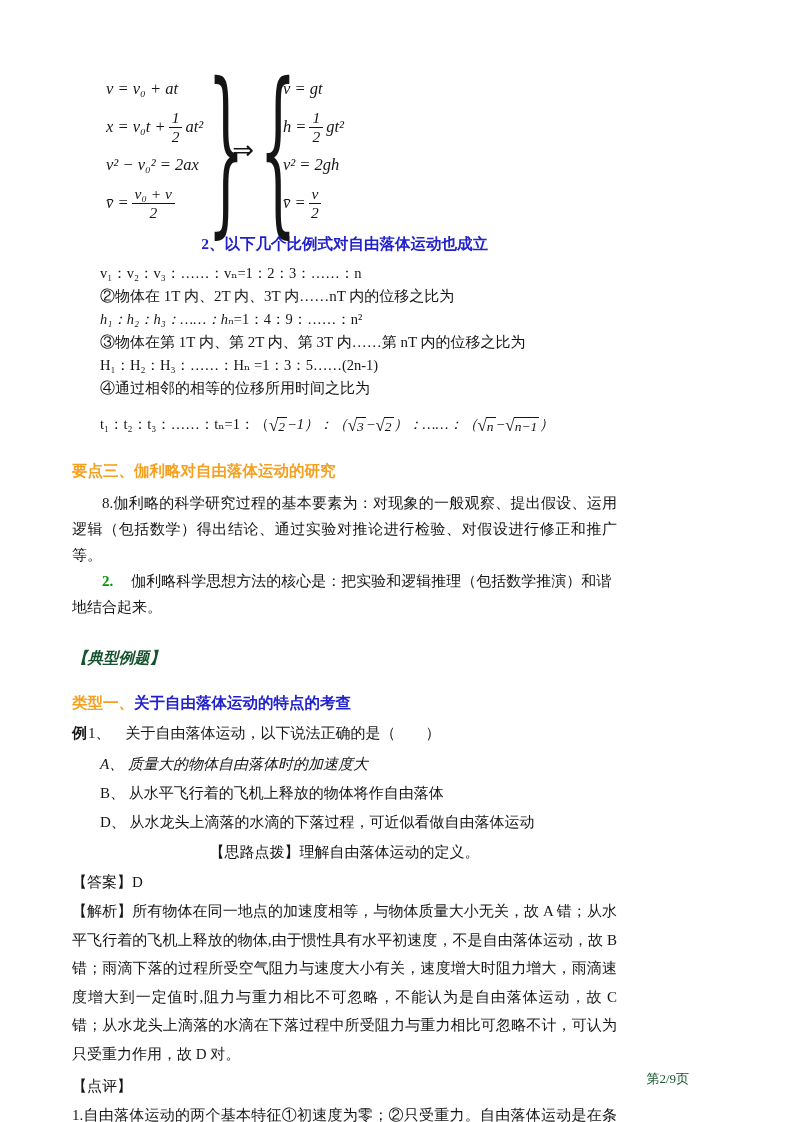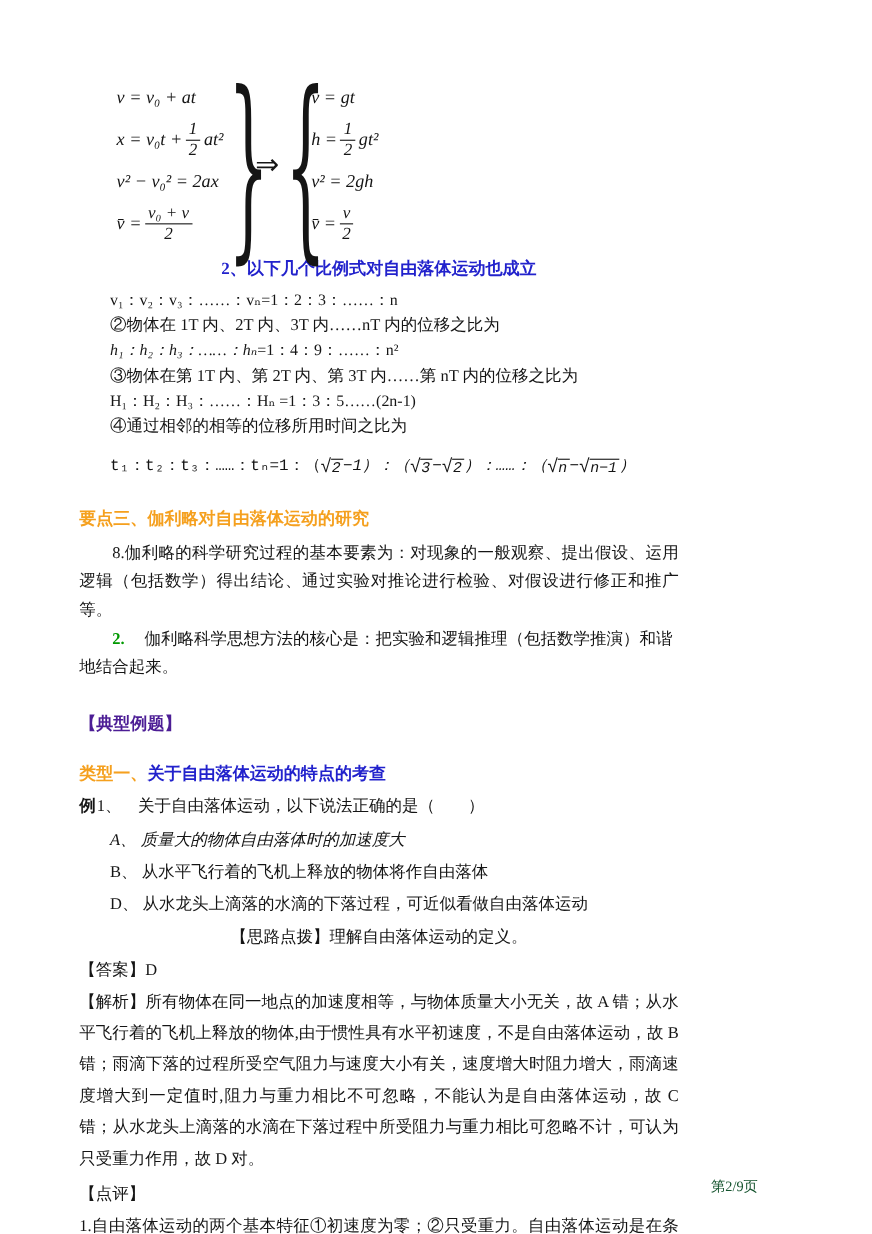--- a/index.html
+++ b/index.html
@@ -15,29 +15,29 @@
   .eq{display:flex;align-items:center;gap:3px;white-space:nowrap;}
   .frac{display:inline-flex;flex-direction:column;text-align:center;font-size:15.5px;line-height:1.12;}
   .frac .num{border-bottom:1px solid #151515;padding:0 3px;}
   .brace{display:inline-block;width:28px;text-align:center;font-style:normal;
          font-size:84px;line-height:84px;transform:scale(0.7,2.15);font-family:"DejaVu Serif",serif;}
   .arrow{font-size:26px;font-style:normal;margin:0 1px;font-family:"DejaVu Sans",sans-serif;}
   
   .h{font-size:15.5px;font-weight:bold;margin:0;}
   .h-blue{color:#2222cc;margin:10px 0 7px 0;text-align:center;}
   .h-orange{color:#f5a01e;margin:22px 0 8px 0;}
-  .h-green{color:#4c1d95;margin:28px 0 0 0;}
+  .h-green{color:#14532d;margin:28px 0 0 0;font-style:italic;}
   .h-type{margin:24px 0 6px 0;}
   .orange{color:#f5a01e;}
   .blue{color:#2222cc;}
   
   .item{margin:0;padding-left:28px;font-size:15px;line-height:23px;}
   .ratio{margin:0;padding-left:28px;font-size:14.5px;line-height:23px;white-space:nowrap;}
   .ritalic{font-style:italic;}
-  .tline{margin-top:9px;line-height:30px;font-family:Liberation Mono, monospace;}
+  .tline{margin-top:9px;line-height:30px;}
   .mathpart{font-style:italic;}
   .rt{display:inline-flex;align-items:flex-start;vertical-align:-2px;}
   .rsign{font-size:17px;line-height:17px;}
   .radicand{border-top:1px solid #151515;font-style:italic;font-size:13.5px;line-height:15px;
             padding:1px 2px 0 1px;margin-left:-1px;}
   
   .body{margin:0;font-size:15px;line-height:26px;}
   .ind{text-indent:2em;text-align:justify;}
   .green-num{color:#009900;font-weight:bold;margin-right:18px;}
   .q{margin-top:2px;}

